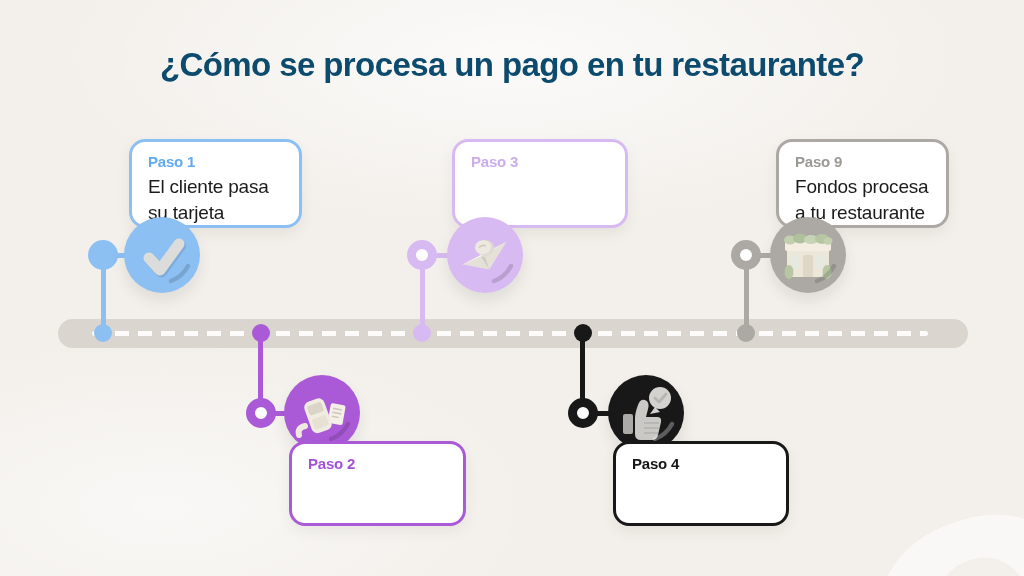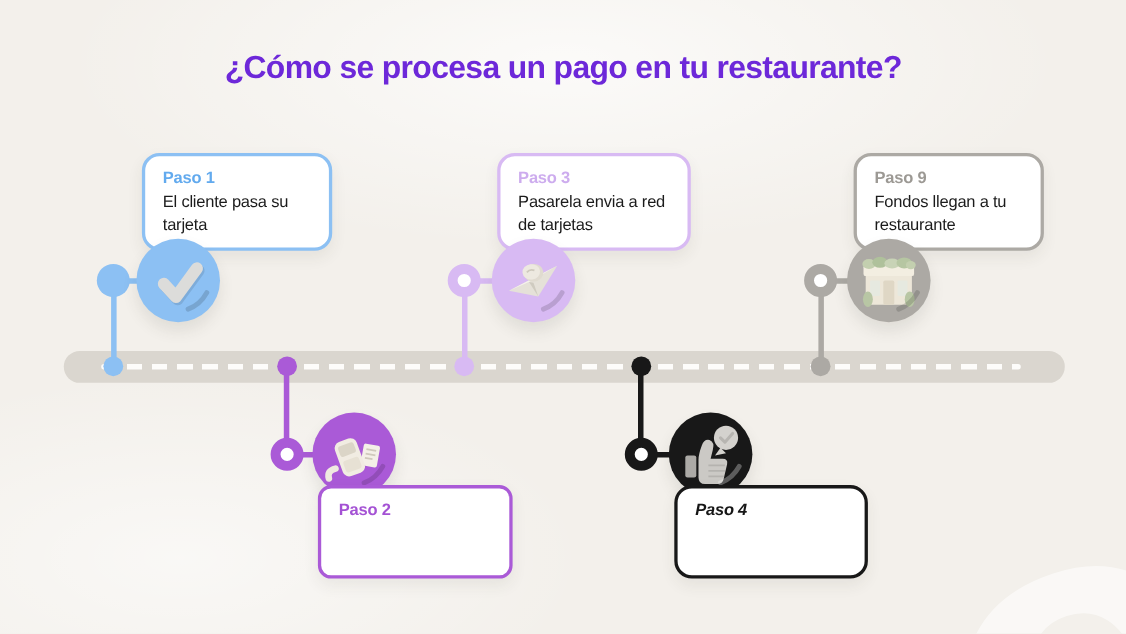--- a/index.html
+++ b/index.html
@@ -9,21 +9,21 @@
     background:
       radial-gradient(700px 260px at 50% 10%, rgba(255,255,255,.7), rgba(255,255,255,0) 65%),
       radial-gradient(620px 280px at 16% 88%, rgba(255,255,255,.55), rgba(255,255,255,0) 60%),
       var(--background,#F3F0EB);
   }
   .stage{position:absolute;inset:0;}
 
   
   .title{
     position:absolute;left:0;right:0;top:46px;text-align:center;
-    font-size:29px;font-weight:700;letter-spacing:-.6px;color:#6d28d9;
+    font-size:33px;font-weight:700;letter-spacing:-.6px;color:#0c4a6e;
   }
   .subtitle{
     position:absolute;left:0;right:0;top:88px;text-align:center;
     font-size:19px;font-weight:500;letter-spacing:-.2px;color:#1d1d1d;
   }
 
   
   .watermark{
     position:absolute;right:-88px;bottom:-268px;z-index:0;
     font-size:470px;font-weight:700;line-height:1;
@@ -44,21 +44,21 @@
 
   
   .el{position:absolute;}
   .card{
     background:var(--card-background,#fff);border:3px solid var(--c);
     border-radius:16px;box-sizing:border-box;
     padding:11px 14px 22px 16px;
     box-shadow:0 6px 14px rgba(60,55,45,.07);
   }
   .card-label{font-size:15px;font-weight:700;color:var(--lc);margin:0 0 4px 0;letter-spacing:-.2px;}
-  .card-text{font-size:15px;font-weight:500;color:#1B1B1B;line-height:1.38;letter-spacing:-.2px;}
+  .card-text{font-size:19px;font-weight:500;color:#1B1B1B;line-height:1.38;letter-spacing:-.2px;}
   .big-circle{
     width:76px;height:76px;border-radius:50%;background:var(--c);
     box-shadow:0 8px 14px rgba(60,55,45,.10);
     display:flex;align-items:center;justify-content:center;
   }
   .node-ring{
     width:30px;height:30px;border-radius:50%;box-sizing:border-box;
     background:#fff;border:9px solid var(--c);
   }
   .node-solid{width:30px;height:30px;border-radius:50%;background:var(--c);}
@@ -85,28 +85,28 @@
   .s3-v{left:420px;top:255px;height:78px;}
   .s3-dot{left:413px;top:324px;}
   
   .s5-card{left:776px;top:139px;width:173px;height:89px;}
   .s5-big{left:770px;top:217px;}
   .s5-node{left:731px;top:240px;}
   .s5-h{left:744px;top:253px;width:32px;}
   .s5-v{left:744px;top:255px;height:78px;}
   .s5-dot{left:737px;top:324px;}
   
-  .s2-card{left:289px;top:441px;width:177px;height:85px;border-radius:12px;}
+  .s2-card{left:289px;top:441px;width:177px;height:85px;}
   .s2-big{left:284px;top:375px;}
   .s2-node{left:246px;top:398px;}
   .s2-h{left:259px;top:411px;width:40px;}
   .s2-v{left:258px;top:333px;height:80px;}
   .s2-dot{left:252px;top:324px;}
   
-  .s4-card{left:613px;top:441px;width:176px;height:85px;font-style:italic;}
+  .s4-card{left:613px;top:441px;width:176px;height:85px;}
   .s4-big{left:608px;top:375px;}
   .s4-node{left:568px;top:398px;}
   .s4-h{left:581px;top:411px;width:40px;}
   .s4-v{left:580px;top:333px;height:80px;}
   .s4-dot{left:574px;top:324px;}
 
   .crescent{stroke:rgba(0,0,0,.14);}
   .step-4 .crescent{stroke:rgba(255,255,255,.30);}
 </style>
 </head>
@@ -166,21 +166,20 @@
       <div class="card-label">Paso 2</div>
     </div>
   </div>
 
   <div class="step step-3" style="--c: #D8BAF3; --lc: #CDACEE;">
     <div class="el vline s3-v z1"></div>
     <div class="el hline s3-h z1"></div>
     <div class="el dot s3-dot z1"></div>
     <div class="el card s3-card z2">
       <div class="card-label">Paso 3</div>
-      <div class="card-text">Pasarela envia a red de tarjetas</div>
     </div>
     <div class="el node-ring s3-node z2"></div>
     <div class="el big-circle s3-big z3">
       <svg width="76" height="76" viewBox="0 0 76 76">
         <g transform="rotate(-6 38 40)">
           <polygon points="15,45 61,27 41,53" fill="#E5E1D8"></polygon>
           <polygon points="15,45 61,27 34,39" fill="#F5F2EB"></polygon>
           <polygon points="34,39 41,53 38,40" fill="#CFCBC0"></polygon>
           <ellipse cx="39" cy="31" rx="9" ry="8" fill="#E0DBD0"></ellipse>
           <ellipse cx="37" cy="30" rx="8" ry="7" fill="#EDE9E0"></ellipse>
@@ -213,21 +212,21 @@
       <div class="card-label">Paso 4</div>
     </div>
   </div>
 
   <div class="step step-5" style="--c: #ACA9A4; --lc: #9C9994;">
     <div class="el vline s5-v z1"></div>
     <div class="el hline s5-h z1"></div>
     <div class="el dot s5-dot z1"></div>
     <div class="el card s5-card z2">
       <div class="card-label">Paso 9</div>
-      <div class="card-text">Fondos llegan a tu restaurante</div>
+      <div class="card-text">Fondos procesa a tu restaurante</div>
     </div>
     <div class="el node-ring s5-node z2"></div>
     <div class="el big-circle s5-big z3">
       <svg width="76" height="76" viewBox="0 0 76 76">
         <rect x="17" y="31" width="42" height="29" rx="2" fill="#EDE7D9"></rect>
         <rect x="15" y="24" width="46" height="10" rx="2" fill="#F3EEE1"></rect>
         <g>
           <ellipse cx="20" cy="23" rx="6" ry="4.5" fill="#C3CFAF"></ellipse>
           <ellipse cx="30" cy="21.5" rx="7" ry="5" fill="#AFC19B"></ellipse>
           <ellipse cx="41" cy="22.5" rx="7" ry="4.5" fill="#C8D3B6"></ellipse>

